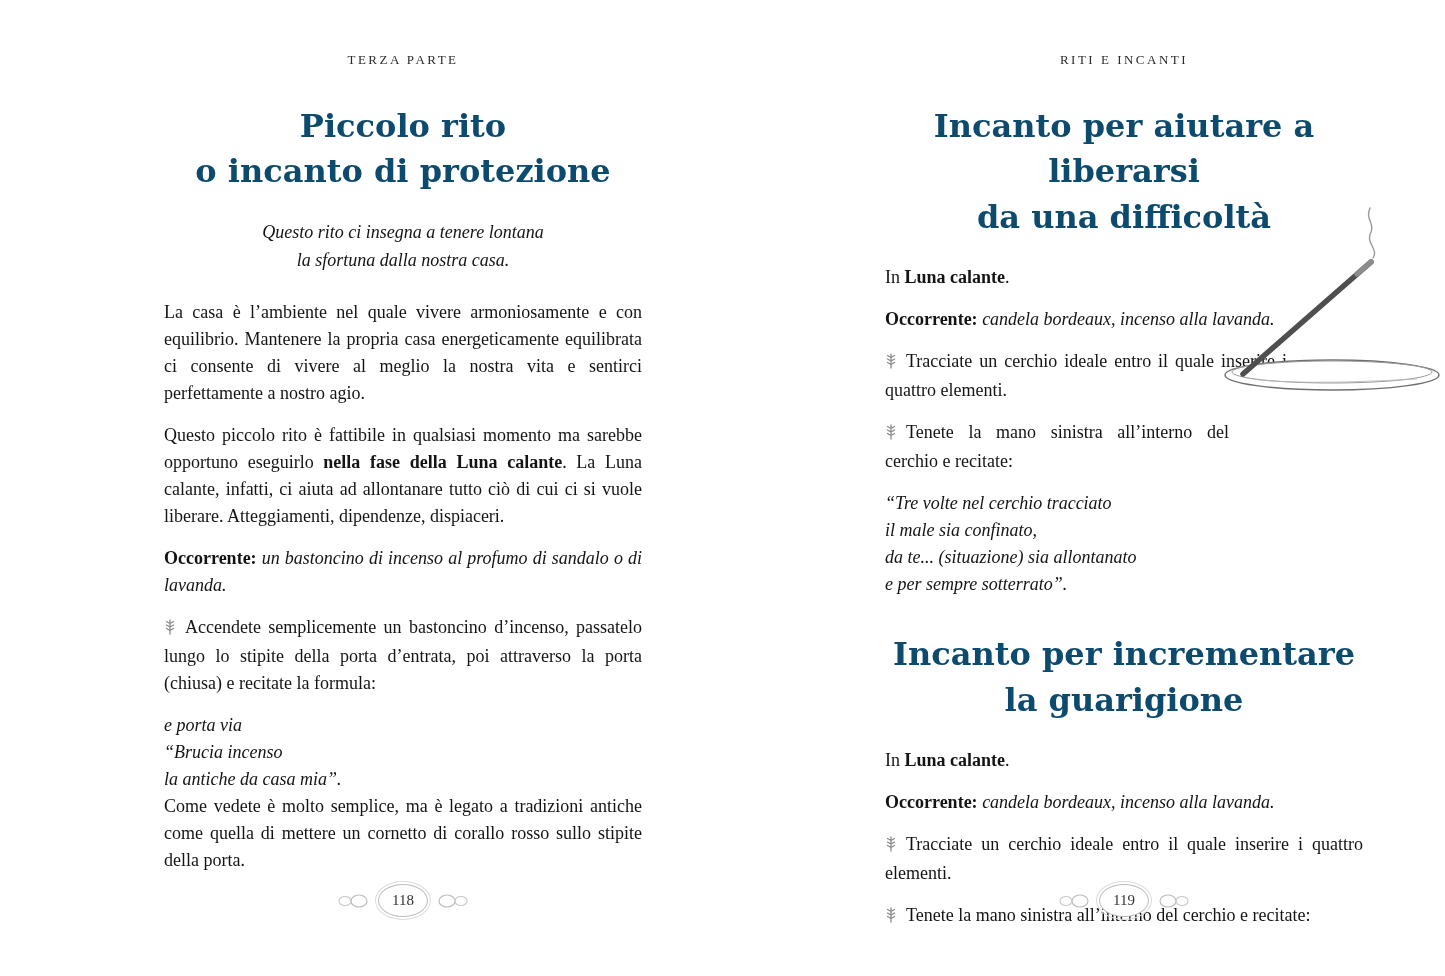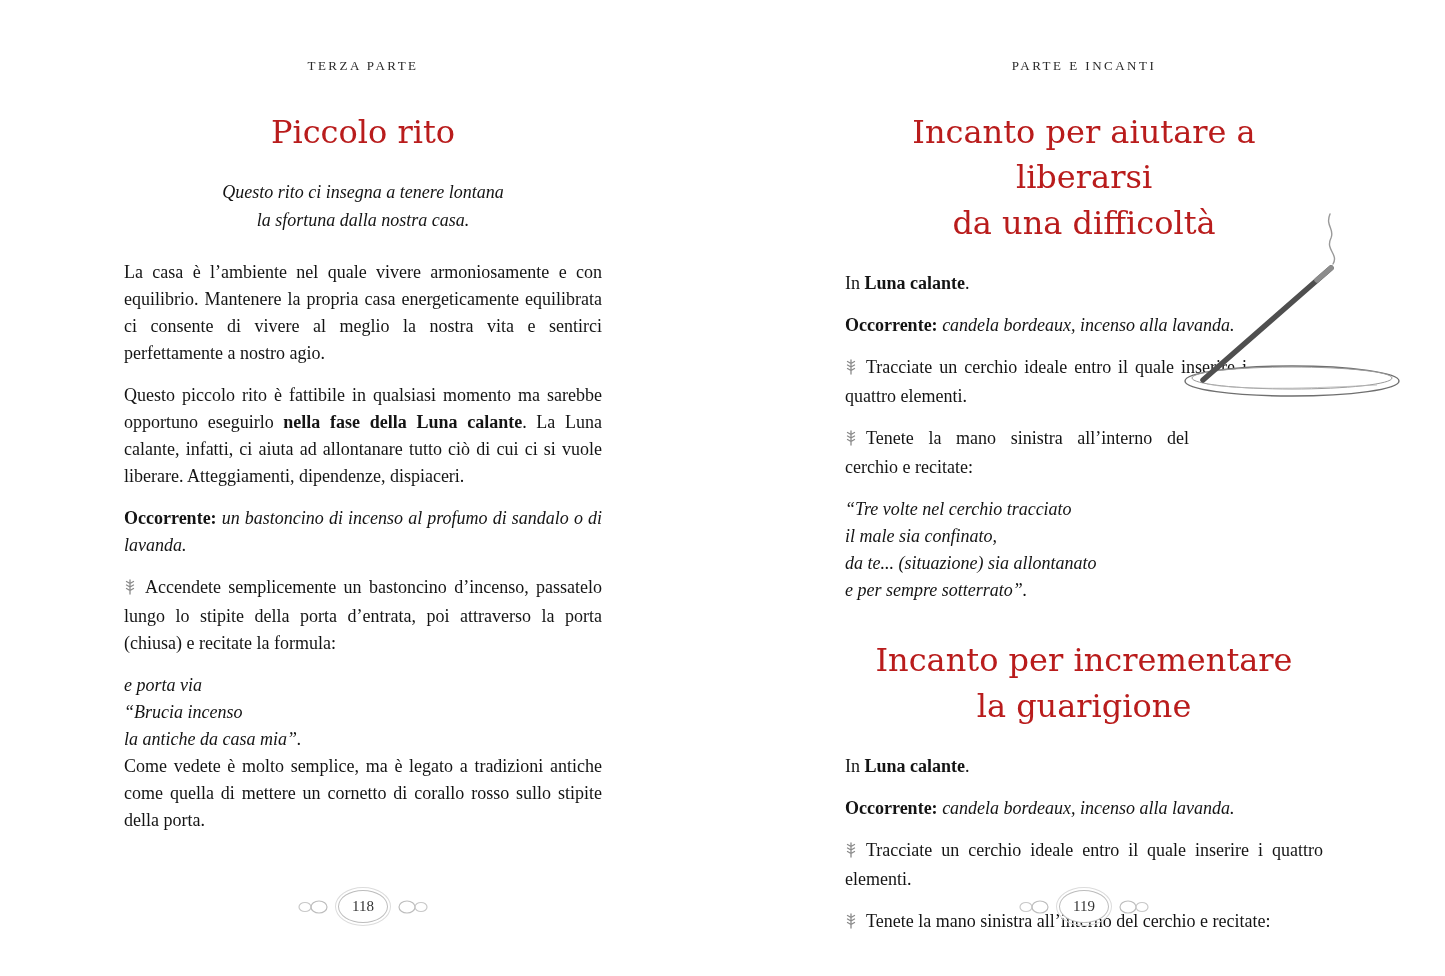--- a/index.html
+++ b/index.html
@@ -6,42 +6,43 @@
   body {
     width: 1445px; height: 976px;
     background: #ffffff;
     font-family: "Liberation Serif", "DejaVu Serif", serif;
     color: #141414;
     position: relative;
     overflow: hidden;
   }
   .page {
     position: absolute;
-    top: 58px;
+    top: 52px;
     width: 478px;
     height: 900px;
+    margin-left: 40px;
   }
   .page-left  { left: 124px; }
   .page-right { left: 845px; }
 
   .running-head {
     text-align: center;
     font-size: 13px;
     letter-spacing: 2.5px;
     color: #2a2a2a;
     margin-bottom: 36px;
   }
   .chapter-title {
     text-align: center;
     font-family: "DejaVu Serif", serif;
-    font-weight: 400;
+    font-weight: 700;
     font-size: 32px;
     line-height: 1.42;
     margin: 0 0 24px 0;
-    color: #b91c1c;
+    color: #0c4a6e;
   }
   .intro {
     text-align: center;
     font-style: italic;
     font-size: 18px;
     line-height: 1.55;
     margin: 0 0 24px 0;
   }
   .body-p {
     font-size: 18px;
@@ -103,20 +104,21 @@
 </style>
 </head>
 <body>
 
 <div class="page page-left">
 
   <div class="running-head">TERZA PARTE</div>
 
   <h1 class="chapter-title">
     <span>Piccolo rito</span><br>
+    <span>o incanto di protezione</span>
   </h1>
 
   <div class="intro">
     <span>Questo rito ci insegna a tenere lontana</span><br>
     <span>la sfortuna dalla nostra casa.</span>
   </div>
 
   <p class="body-p">La casa è l’ambiente nel quale vivere armoniosamente e con equilibrio. Mantenere la propria casa energeticamente equilibrata ci consente di vivere al meglio la nostra vita e sentirci perfettamente a nostro agio.</p>
 
   <p class="body-p">
@@ -153,21 +155,21 @@
         <svg width="34" height="18" viewBox="0 0 34 18">
           <ellipse cx="12" cy="9" rx="8" ry="6" fill="none" stroke="#bdbdbd" stroke-width="1.2"></ellipse>
           <ellipse cx="26" cy="9" rx="6" ry="4.5" fill="none" stroke="#c9c9c9" stroke-width="1.2"></ellipse>
         </svg>
       </span>
   </div>
 </div>
 
 <div class="page page-right">
 
-  <div class="running-head">PARTE E INCANTI</div>
+  <div class="running-head">RITI E INCANTI</div>
 
   <h1 class="chapter-title">
     <span>Incanto per aiutare a liberarsi</span><br>
     <span>da una difficoltà</span>
   </h1>
 
   <span class="incense-illo">
     <svg width="255" height="205" viewBox="0 0 255 205">
 
       <ellipse cx="125" cy="173" rx="107" ry="15" fill="#ffffff" stroke="#6f6f6f" stroke-width="1.4"></ellipse>

